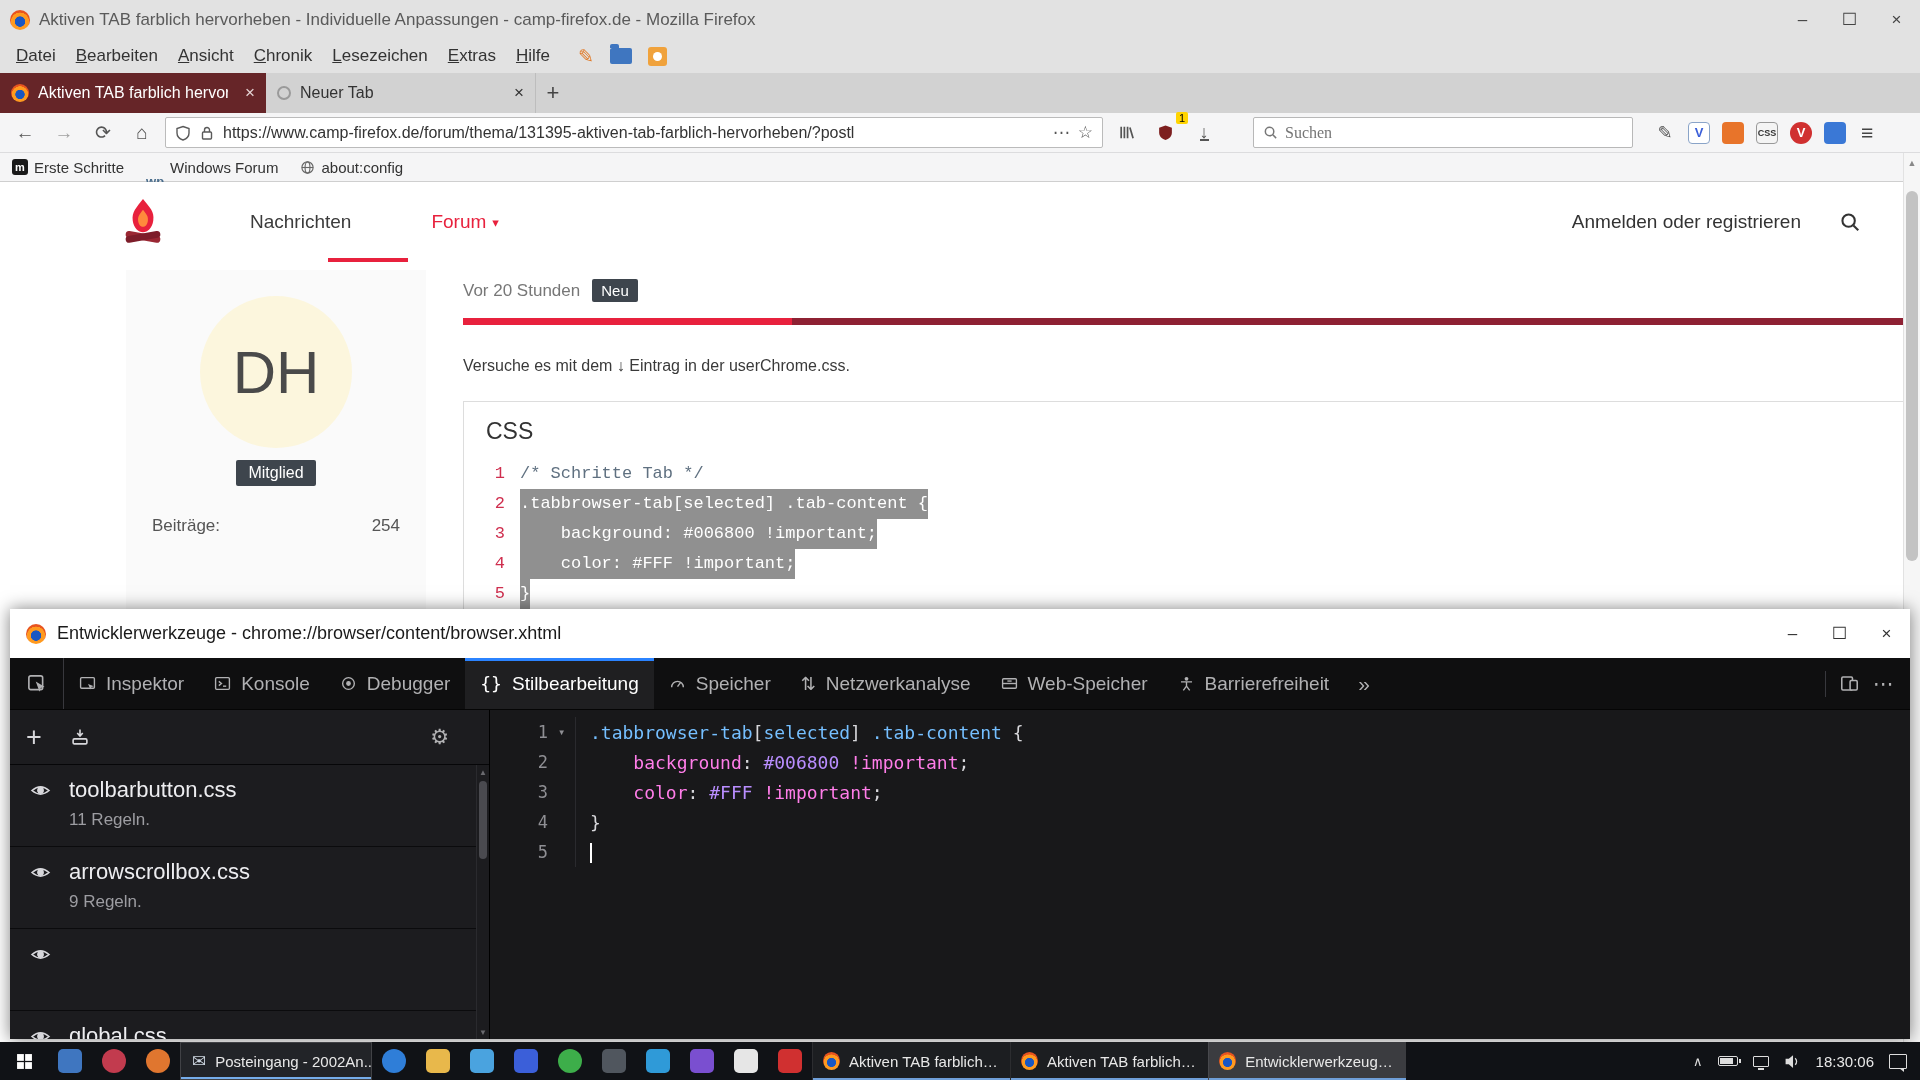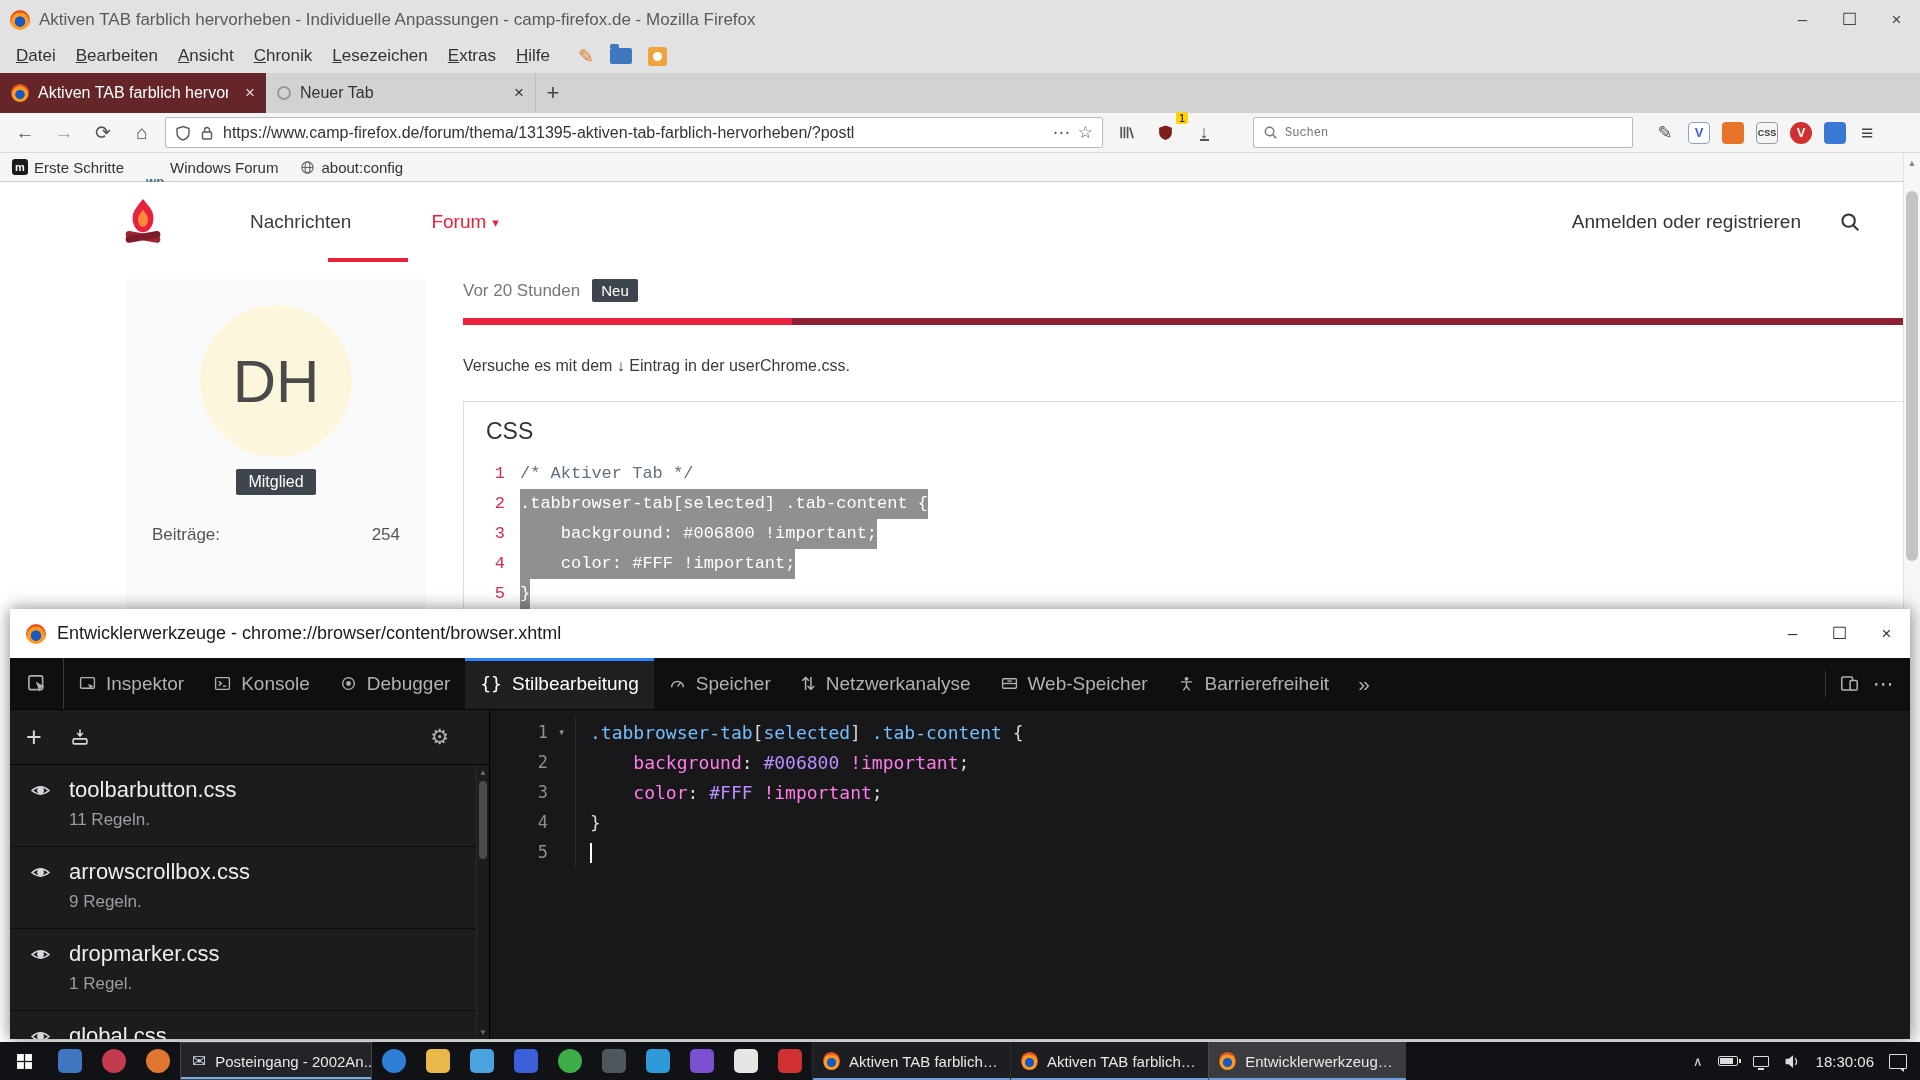--- a/index.html
+++ b/index.html
@@ -41,21 +41,21 @@
   .nav-btn { width:32px; height:32px; display:grid; place-items:center; font-size:19px; color:#555; }
   .nav-btn.dim { color:#a0a0a0; }
   .urlbar { width:938px; height:31px; background:#fff; border:1px solid #bbb; border-radius:2px; display:flex; align-items:center; padding:0 9px; gap:8px; }
   .urlbar input { flex:1; border:none; outline:none; font-size:16px; color:#333; background:transparent; font-family:inherit; }
   .url-ic { color:#5a5a5a; }
   .page-action { color:#555; font-size:17px; }
   .ublock-wrap { position:relative; }
   .ublock-badge { position:absolute; top:-5px; right:-7px; background:#ffd400; color:#000; font-size:11px; padding:0 3px; border-radius:2px; }
   .dl-ic { color:#555; font-size:18px; border-bottom:2px solid #555; line-height:14px; }
   .searchbox { width:380px; height:31px; background:#fff; border:1px solid #b8b8b8; border-radius:2px; display:flex; align-items:center; padding:0 9px; gap:7px; margin-left:26px; }
-  .searchbox input { flex:1; border:none; outline:none; font-size:12px; color:#555; background:transparent; font-family:Liberation Mono, monospace; }
+  .searchbox input { flex:1; border:none; outline:none; font-size:16px; color:#555; background:transparent; font-family:Liberation Serif, serif; }
   .ext-icons { display:flex; align-items:center; gap:12px; margin-left:14px; }
   .ext { width:22px; height:22px; display:grid; place-items:center; font-size:13px; border-radius:4px; }
   .ext.pencil { color:#555; font-size:18px; }
   .ext.vbox { border:1px solid #8aa4c8; color:#3b5fd9; background:#fff; font-weight:bold; }
   .ext.orange { background:#e8742a; }
   .ext.cssbox { border:1px solid #999; color:#333; font-size:9px; font-weight:bold; background:#f4f4f4; }
   .ext.redv { background:#d03030; color:#fff; border-radius:50%; font-weight:bold; }
   .ext.blue { background:#3a78d6; }
   .hamburger { font-size:21px; color:#444; margin-left:8px; }
 
@@ -66,21 +66,21 @@
 
   
   .page { position:absolute; top:182px; left:0; right:17px; bottom:0; background:#fff; overflow:hidden; }
   .site-header { position:relative; height:80px; display:flex; align-items:center; padding:0 42px 0 116px; background:#fff; }
   .site-nav-item { font-size:19px; color:#3c3c3c; margin-left:80px; }
   .site-nav-item.forum { color:#e8213d; display:flex; align-items:center; gap:6px; }
   .forum-underline { position:absolute; left:328px; bottom:0; width:80px; height:4px; background:#e8213d; }
   .site-login { margin-left:auto; font-size:19px; color:#333; }
   .site-search { margin-left:38px; color:#333; }
 
-  .author-card { position:absolute; left:126px; top:97px; width:300px; height:430px; background:#fafafa; text-align:center; }
+  .author-card { position:absolute; left:126px; top:88px; width:300px; height:430px; background:#fafafa; text-align:center; }
   .avatar { width:152px; height:152px; border-radius:50%; background:#fcf6dd; color:#4a4a4a; font-size:60px; display:grid; place-items:center; margin:26px auto 0; }
   .author-name { margin-top:22px; font-size:24px; color:#2f2f2f; }
   .role-badge { display:inline-block; margin-top:12px; background:#3e454d; color:#fff; font-size:16px; padding:4px 12px; border-radius:2px; }
   .posts-row { margin-top:30px; display:flex; justify-content:space-between; padding:0 26px; font-size:17px; color:#555; }
 
   .post-main { position:absolute; left:463px; top:97px; width:1487px; }
   .post-meta { display:flex; align-items:center; gap:12px; font-size:17px; color:#777; }
   .badge-new { background:#3e454d; color:#fff; font-size:15px; padding:3px 9px; border-radius:2px; }
   .post-number { margin-left:auto; font-size:18px; color:#555; }
   .redline { margin-top:16px; height:7px; display:flex; }
@@ -345,21 +345,21 @@
             <span class="copy-ic">
               <svg width="22" height="22" viewBox="0 0 16 16" fill="none" stroke="#555" stroke-width="1.3">
                   <rect x="5.5" y="2.5" width="8" height="9.5" rx="1"></rect>
                   <rect x="2.5" y="5" width="8" height="9.5" rx="1" fill="#fff"></rect>
                 </svg>
             </span>
           </div>
           <div class="fcode">
               <div class="fcode-row">
                 <span class="fcode-num">1</span>
-                <span class="fcode-text com">/* Aktiver Tab */</span>
+                <span class="fcode-text com">/* Schritte Tab */</span>
               </div>
               <div class="fcode-row">
                 <span class="fcode-num">2</span>
                 <span class="fcode-text sel">.tabbrowser-tab[selected] .tab-content {</span>
               </div>
               <div class="fcode-row">
                 <span class="fcode-num">3</span>
                 <span class="fcode-text sel">    background: #006800 !important;</span>
               </div>
               <div class="fcode-row">
@@ -501,24 +501,20 @@
             <div class="se-rules">9 Regeln.</div>
           </div>
         </div>
         <div class="se-item">
           <span class="se-eye">
             <svg width="21" height="21" viewBox="0 0 16 16" fill="none" stroke="currentColor" stroke-width="1.2">
                 <path d="M1.5 8 Q8 2.5 14.5 8 Q8 13.5 1.5 8 Z"></path>
                 <circle cx="8" cy="8" r="2" fill="currentColor"></circle>
               </svg>
           </span>
-          <div>
-            <div class="se-name">dropmarker.css</div>
-            <div class="se-rules">1 Regel.</div>
-          </div>
         </div>
         <div class="se-item">
           <span class="se-eye">
             <svg width="21" height="21" viewBox="0 0 16 16" fill="none" stroke="currentColor" stroke-width="1.2">
                 <path d="M1.5 8 Q8 2.5 14.5 8 Q8 13.5 1.5 8 Z"></path>
                 <circle cx="8" cy="8" r="2" fill="currentColor"></circle>
               </svg>
           </span>
           <div>
             <div class="se-name">global.css</div>

